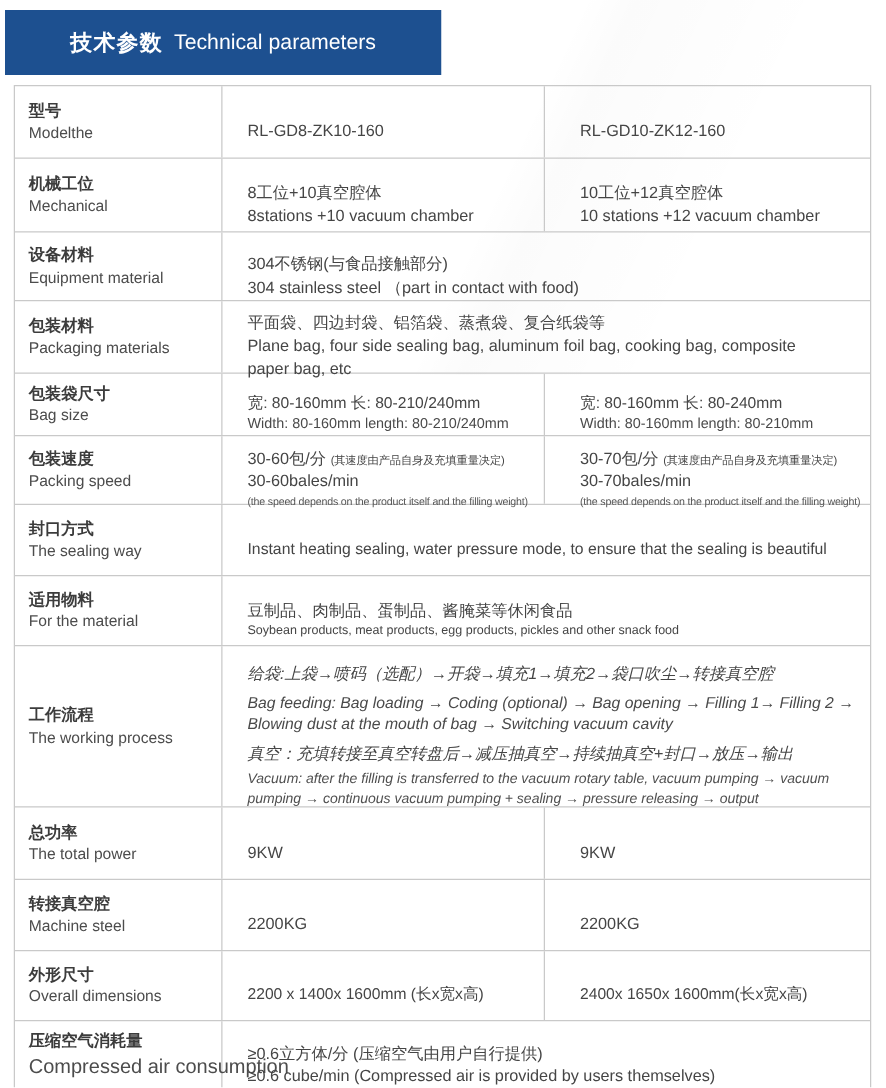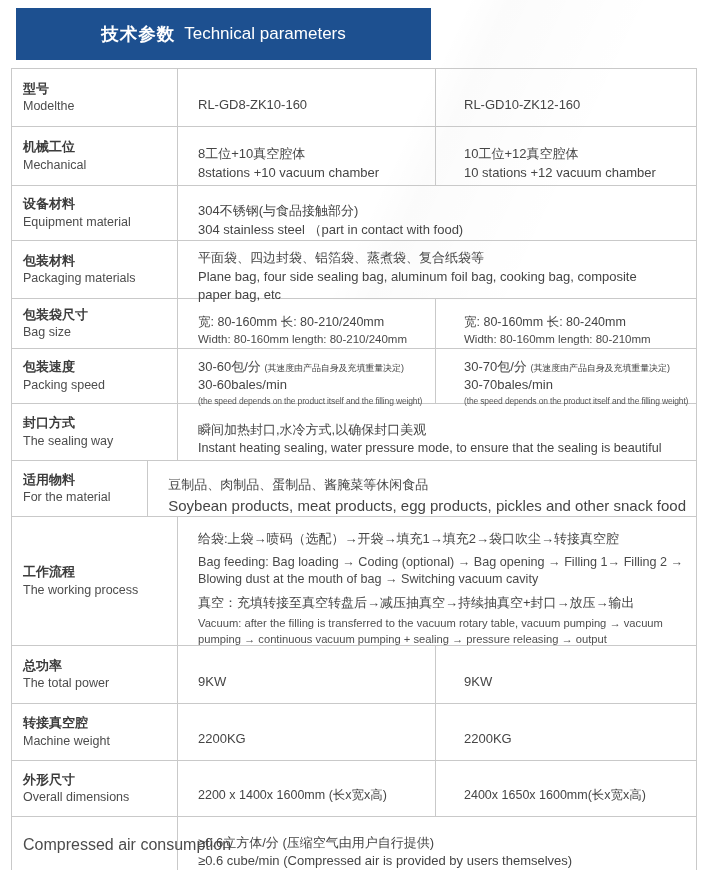--- a/index.html
+++ b/index.html
@@ -1,21 +1,21 @@
 <!DOCTYPE html>
 <html><head>
 <meta charset="utf-8">
 <style>
   html,body{margin:0;padding:0;background:#ffffff;}
   body{font-family:"Liberation Sans","DejaVu Sans",sans-serif;color:#434343;}
   .page{position:relative;width:709px;height:870px;background:#ffffff;overflow:hidden;}
   .page::before{content:"";position:absolute;left:0;top:0;width:709px;height:300px;
     background:linear-gradient(115deg,rgba(0,0,0,0) 55%,rgba(0,0,0,0.015) 60%,rgba(0,0,0,0) 78%);pointer-events:none;}
   
-  .hdr{position:absolute;left:16px;top:8px;width:415px;height:52px;background:#1d5090;
+  .hdr{position:absolute;left:4px;top:8px;width:349px;height:52px;background:#1d5090;
     display:flex;align-items:center;justify-content:center;gap:9px;}
   .hdr .t-cn{color:#ffffff;font-size:17.5px;font-weight:700;letter-spacing:1px;}
   .hdr .t-en{color:#ffffff;font-size:17px;font-weight:400;}
   
   .tbl{position:absolute;left:11px;top:68px;width:686px;border:1px solid #c9c9c9;box-sizing:border-box;background:transparent;}
   .row{display:flex;box-sizing:border-box;}
   .row + .row{border-top:1px solid #c9c9c9;}
   .cell{box-sizing:border-box;display:flex;flex-direction:column;justify-content:center;}
   .lbl{width:166px;border-right:1px solid #c9c9c9;padding:6px 6px 6px 11px;}
   .lbl .cn{font-size:13px;font-weight:600;color:#3c3c3c;line-height:1.35;}
@@ -24,21 +24,21 @@
   .val{flex:1;padding:21px 10px 6px 20px;}
   .val.c1{flex:none;width:258px;border-right:1px solid #c9c9c9;}
   .val.c2{flex:none;width:260px;padding-left:28px;}
   .v{font-size:13px;line-height:1.42;color:#454545;}
   .v.md{font-size:12.5px;white-space:nowrap;}
   .v.nw{white-space:nowrap;}
   .vsm{font-size:11.5px;line-height:1.5;color:#4a4a4a;white-space:nowrap;}
   .rate{font-size:13px;color:#454545;white-space:nowrap;}
   .rate .mini{font-size:9px;letter-spacing:-0.1px;}
   .mini-en{font-size:8.5px;letter-spacing:-0.15px;color:#555;white-space:nowrap;line-height:1.6;}
-  .p{margin:0;}
+  .p{margin:0;font-style:italic;}
   .p + .p{margin-top:6px;}
   .p.cnline{font-size:13px;color:#454545;line-height:1.4;}
   .p.enline{font-size:12.6px;color:#4a4a4a;line-height:1.35;}
   .p.enline2{font-size:11.2px;color:#4f4f4f;line-height:1.4;}
 </style>
 </head>
 <body>
 
 <div class="page">
 
@@ -130,33 +130,32 @@
         <div class="mini-en">(the speed depends on the product itself and the filling weight)</div>
       </div>
     </div>
 
     <div class="row" style="height:57px">
       <div class="cell lbl">
         <div class="cn">封口方式</div>
         <div class="en">The sealing way</div>
       </div>
       <div class="cell val">
-        <div class="v">瞬间加热封口,水冷方式,以确保封口美观</div>
         <div class="v nw" style="font-size:12.6px">Instant heating sealing, water pressure mode, to ensure that the sealing is beautiful</div>
       </div>
     </div>
 
     <div class="row" style="height:56px">
       <div class="cell lbl">
         <div class="cn">适用物料</div>
         <div class="en">For the material</div>
       </div>
       <div class="cell val">
         <div class="v">豆制品、肉制品、蛋制品、酱腌菜等休闲食品</div>
-        <div class="v nw" style="font-size:15px">Soybean products, meat products, egg products, pickles and other snack food</div>
+        <div class="v nw" style="font-size:10px">Soybean products, meat products, egg products, pickles and other snack food</div>
       </div>
     </div>
 
     <div class="row" style="height:129px">
       <div class="cell lbl">
         <div class="cn">工作流程</div>
         <div class="en">The working process</div>
       </div>
       <div class="cell val">
         <p class="p cnline">给袋:上袋→喷码（选配）→开袋→填充1→填充2→袋口吹尘→转接真空腔</p>
@@ -175,21 +174,21 @@
         <div class="v nw">9KW</div>
       </div>
       <div class="cell val c2">
         <div class="v nw">9KW</div>
       </div>
     </div>
 
     <div class="row" style="height:57px">
       <div class="cell lbl">
         <div class="cn">转接真空腔</div>
-        <div class="en">Machine weight</div>
+        <div class="en">Machine steel</div>
       </div>
       <div class="cell val c1">
         <div class="v nw">2200KG</div>
       </div>
       <div class="cell val c2">
         <div class="v nw">2200KG</div>
       </div>
     </div>
 
     <div class="row" style="height:56px">
@@ -200,20 +199,21 @@
       <div class="cell val c1">
         <div class="v md">2200 x 1400x 1600mm (长x宽x高)</div>
       </div>
       <div class="cell val c2">
         <div class="v md">2400x 1650x 1600mm(长x宽x高)</div>
       </div>
     </div>
 
     <div class="row" style="height:56px">
       <div class="cell lbl">
+        <div class="cn">压缩空气消耗量</div>
         <div class="en small">Compressed air consumption</div>
       </div>
       <div class="cell val">
         <div class="v">≥0.6立方体/分 (压缩空气由用户自行提供)</div>
         <div class="v nw">≥0.6 cube/min (Compressed air is provided by users themselves)</div>
       </div>
     </div>
 
   </div>
 </div>

